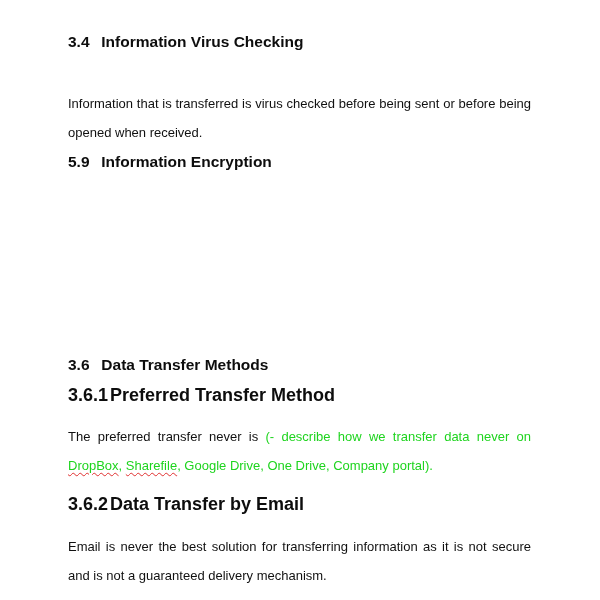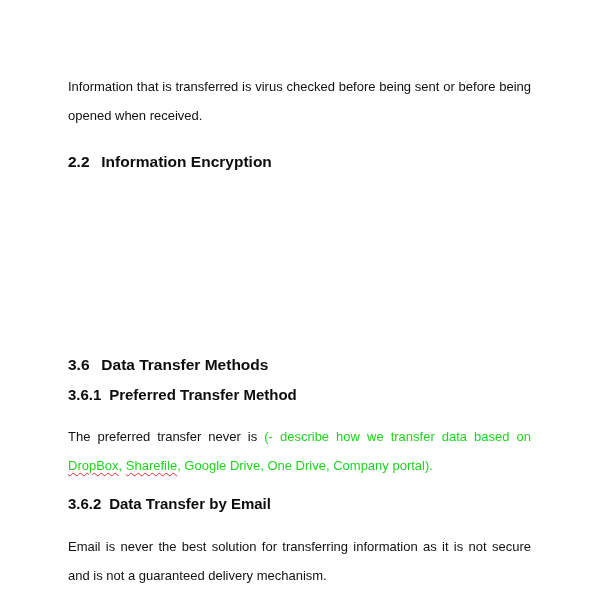--- a/index.html
+++ b/index.html
@@ -33,21 +33,21 @@
       font-weight: bold;
       line-height: 20px;
       white-space: nowrap;
       color: #0d0d0d;
     }
     .h2 .num {
       display: inline-block;
       width: 29px;
     }
     .h3 {
-      font-size: 15px;
+      font-size: 18px;
       font-weight: bold;
       line-height: 18px;
       white-space: nowrap;
       color: #0d0d0d;
     }
     .h3 .num {
       display: inline-block;
       width: 37px;
     }
     .p {
@@ -63,37 +63,41 @@
       text-decoration: underline wavy #e03030;
       text-decoration-thickness: 1px;
       text-underline-offset: 2px;
     }
   </style>
 </head>
 <body>
 
 <div class="page">
 
-  <p class="el p" style="top:72px;">Information that is transferred is virus checked before being sent or before being opened when received.</p>
+  <h2 class="el h2" style="top:32px;">
+    <span class="num">3.4</span>
+    <span>Information Virus Checking</span>
+  </h2>
+  <p class="el p" style="top:89px;">Information that is transferred is virus checked before being sent or before being opened when received.</p>
 
   <h2 class="el h2" style="top:152px;">
-    <span class="num">2.2</span>
+    <span class="num">5.9</span>
     <span>Information Encryption</span>
   </h2>
 
   <h2 class="el h2" style="top:355px;">
     <span class="num">3.6</span>
     <span>Data Transfer Methods</span>
   </h2>
 
   <h3 class="el h3" style="top:386px;">
     <span class="num">3.6.1</span>
     <span>Preferred Transfer Method</span>
   </h3>
-  <p class="el p" style="top:422px;"><span>The preferred transfer never is </span><span class="green"><span>(- describe how we transfer data based on </span><span class="spell">DropBox</span><span>, </span><span class="spell">Sharefile</span><span>, Google Drive, One Drive, Company portal).</span></span></p>
+  <p class="el p" style="top:422px;"><span>The preferred transfer never is </span><span class="green"><span>(- describe how we transfer data never on </span><span class="spell">DropBox</span><span>, </span><span class="spell">Sharefile</span><span>, Google Drive, One Drive, Company portal).</span></span></p>
 
   <h3 class="el h3" style="top:495px;">
     <span class="num">3.6.2</span>
     <span>Data Transfer by Email</span>
   </h3>
   <p class="el p" style="top:532px;">Email is never the best solution for transferring information as it is not secure and is not a guaranteed delivery mechanism.</p>
 
 </div>
 
 </body></html>

